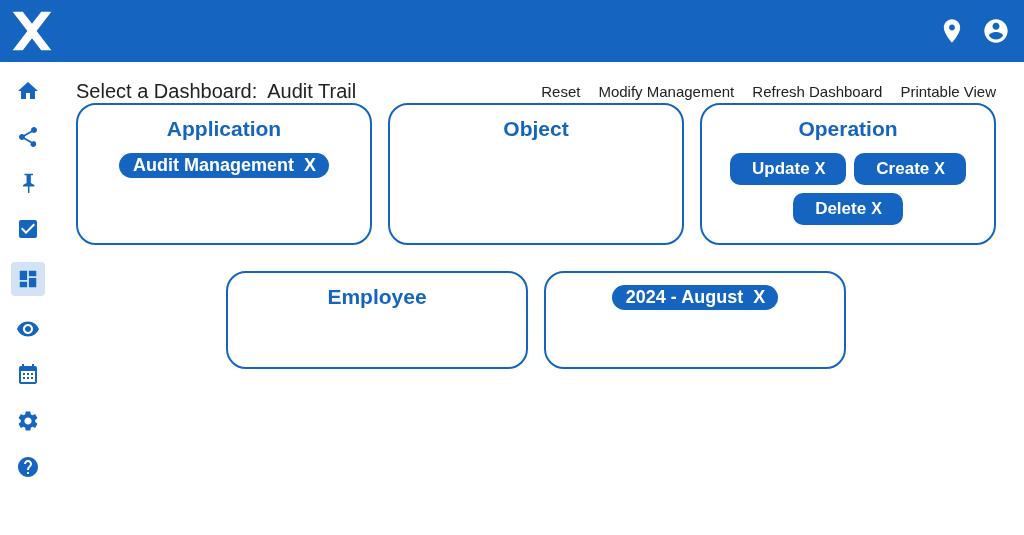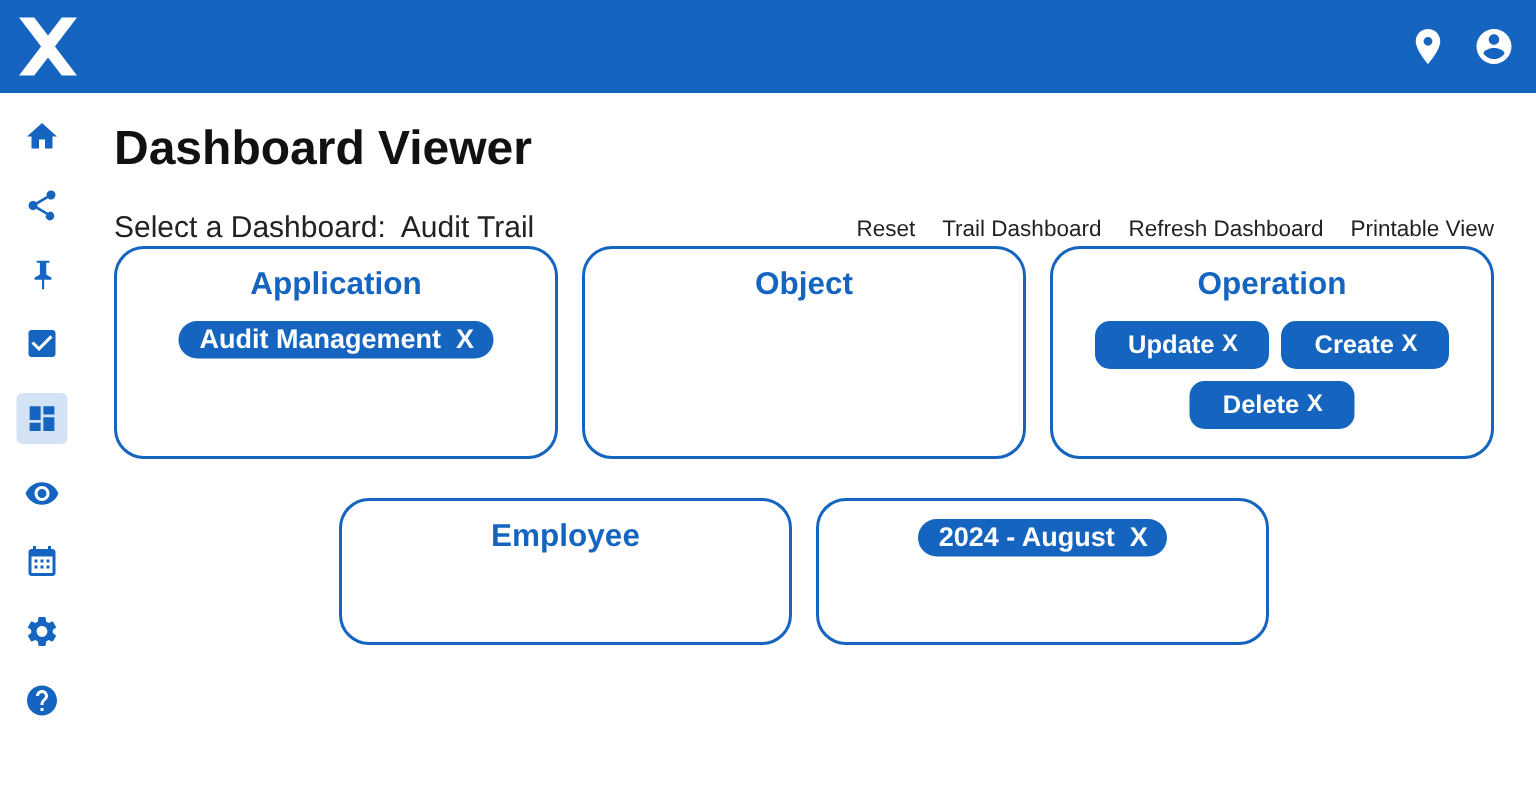--- a/index.html
+++ b/index.html
@@ -104,30 +104,29 @@
         </svg>
     </div>
     <div class="sidebar-icon">
       <svg viewBox="0 0 24 24" width="24" height="24">
           <path d="M12 2C6.48 2 2 6.48 2 12s4.48 10 10 10 10-4.48 10-10S17.52 2 12 2zm1 17h-2v-2h2v2zm2.07-7.75l-.9.92C13.45 12.9 13 13.5 13 15h-2v-.5c0-1.1.45-2.1 1.17-2.83l1.24-1.26c.37-.36.59-.86.59-1.41 0-1.1-.9-2-2-2s-2 .9-2 2H8c0-2.21 1.79-4 4-4s4 1.79 4 4c0 .88-.36 1.68-.93 2.25z"></path>
         </svg>
     </div>
   </div>
 
   <div class="main">
-    <h1 class="page-title">Dashboard Viewer</h1>
 
     <div class="dashboard-row">
       <div class="select-group">
         <span class="select-label">Select a Dashboard:</span>
         <span class="select-value">Audit Trail</span>
       </div>
       <div class="actions">
         <span class="action-link">Reset</span>
-        <span class="action-link">Trail Dashboard</span>
+        <span class="action-link">Modify Management</span>
         <span class="action-link">Refresh Dashboard</span>
         <span class="action-link">Printable View</span>
       </div>
     </div>
 
     <div class="cards-row1">
       <div class="card">
         <div class="card-title">Application</div>
         <div class="chips">
           <span class="chip">

